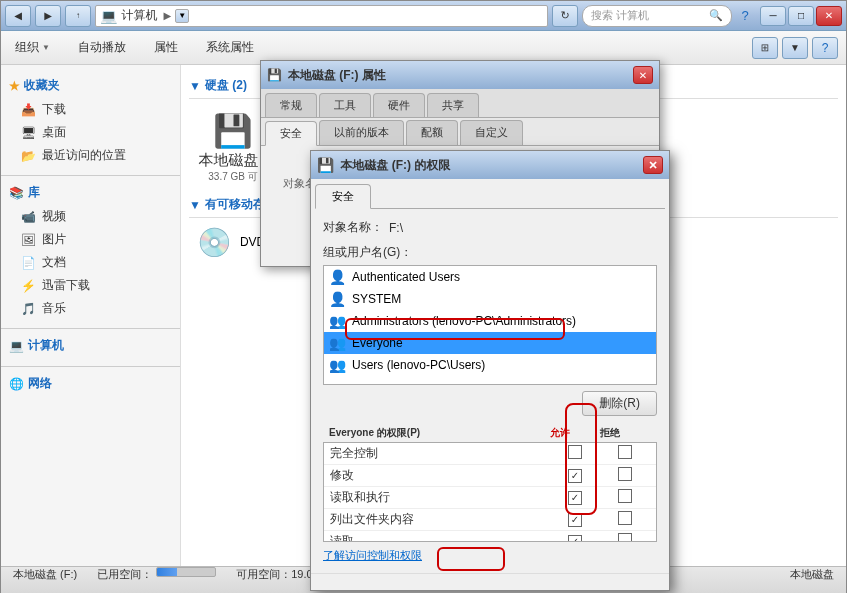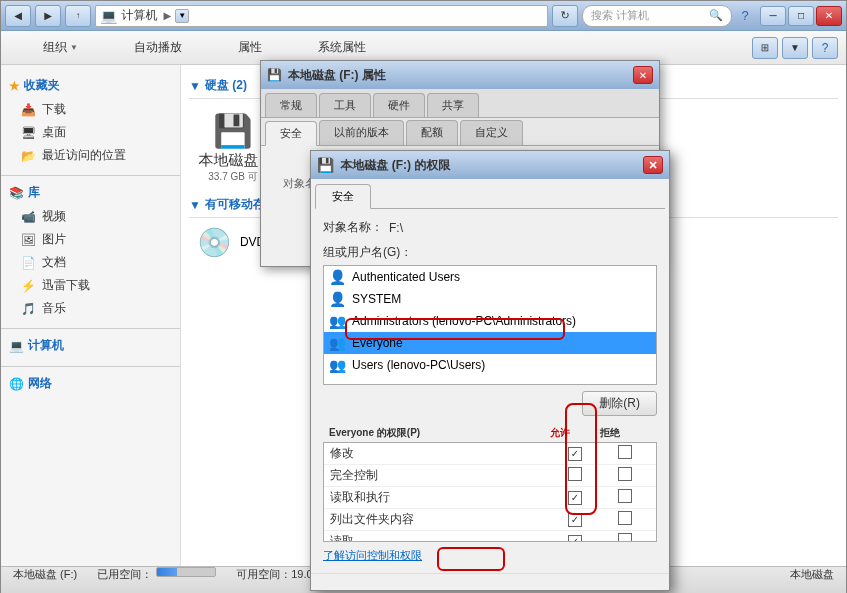--- a/index.html
+++ b/index.html
@@ -104,21 +104,20 @@
       gap: 16px;
       border-bottom: 1px solid #ccc;
     }
     .toolbar-item {
       display: flex; align-items: center; gap: 3px;
       cursor: pointer;
       padding: 3px 6px;
       border-radius: 3px;
       font-size: 12px;
       color: #333;
-      margin-left: 28px;
     }
     .dropdown-arrow { font-size: 8px; color: #666; }
 
     
     .main-content {
       display: flex;
       height: calc(593px - 30px - 34px - 28px);
     }
 
     
@@ -643,32 +642,32 @@
     </div>
 
     <div class="perm-table-header">
       <div class="perm-name-col">Everyone 的权限(P)</div>
       <div class="perm-allow-col">允许</div>
       <div class="perm-deny-col">拒绝</div>
       <div class="perm-scroll"></div>
     </div>
     <div class="perm-rows-container">
       <div class="perm-row">
+        <div class="perm-row-name">完全控制</div>
+        <div class="perm-row-allow">
+          <div class="checkbox"></div>
+        </div>
+        <div class="perm-row-deny">
+          <div class="checkbox"></div>
+        </div>
+      </div>
+      <div class="perm-row">
         <div class="perm-row-name">修改</div>
         <div class="perm-row-allow">
           <div class="checkbox checked"></div>
-        </div>
-        <div class="perm-row-deny">
-          <div class="checkbox"></div>
-        </div>
-      </div>
-      <div class="perm-row">
-        <div class="perm-row-name">完全控制</div>
-        <div class="perm-row-allow">
-          <div class="checkbox"></div>
         </div>
         <div class="perm-row-deny">
           <div class="checkbox"></div>
         </div>
       </div>
       <div class="perm-row">
         <div class="perm-row-name">读取和执行</div>
         <div class="perm-row-allow">
           <div class="checkbox checked"></div>
         </div>

